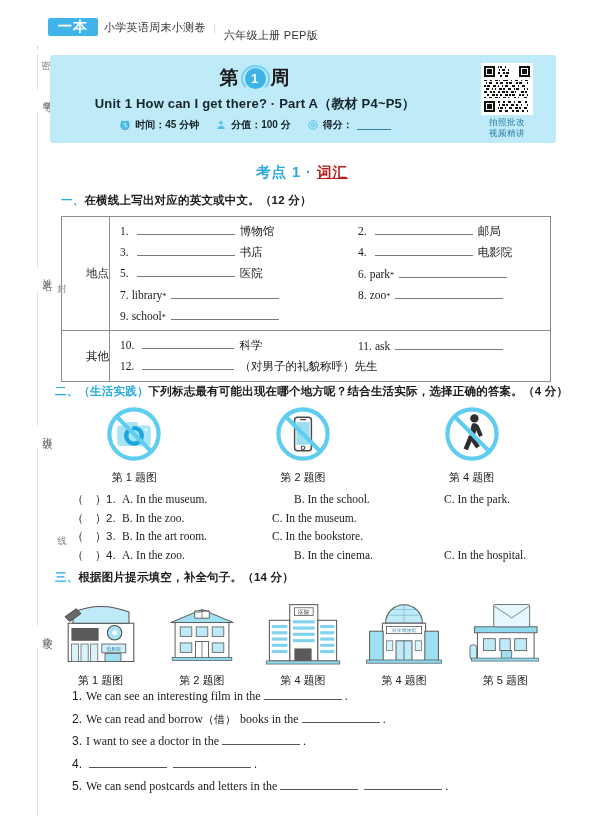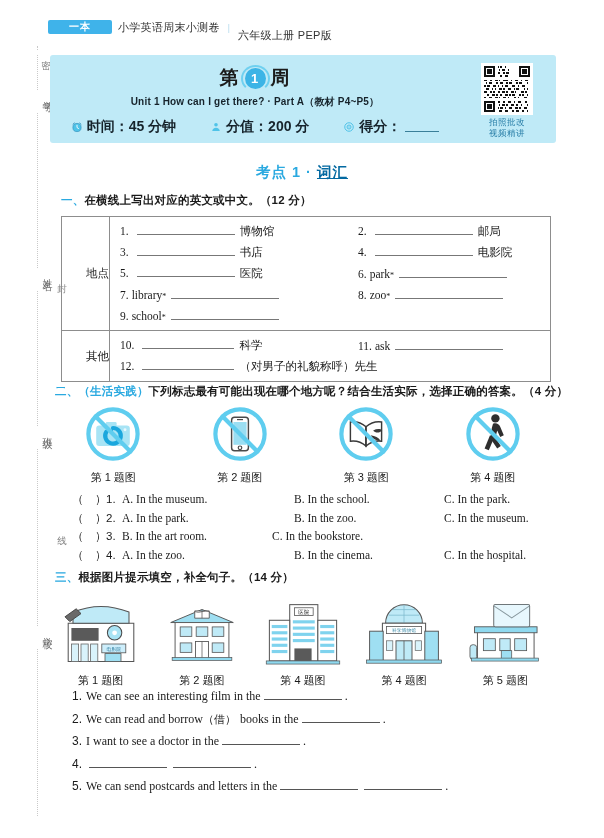--- a/index.html
+++ b/index.html
@@ -15,22 +15,22 @@
 
   
   .brandrow{
     position:absolute; left:48px; top:18px;
     display:flex; align-items:center; gap:6px;
     height:18px;
   }
   .brand-badge{
     background:#3fb3ea; color:#fff;
     font-family:"Liberation Sans", sans-serif;
-    font-size:10px; font-weight:bold;
-    padding:1px 21px 2px; border-radius:2px;
+    font-size:14px; font-weight:bold;
+    padding:1px 10px 2px; border-radius:2px;
     letter-spacing:1px; line-height:1.1;
   }
   .brand-title{
     font-family:"Liberation Sans", sans-serif;
     font-size:11px; color:#333; letter-spacing:.3px;
   }
   .brand-sep{ color:#9ecfe8; font-size:11px; margin:0 2px; }
   .brand-sub{
     font-family:"Liberation Sans", sans-serif;
     font-size:11px; color:#333; letter-spacing:.3px;margin-top:17px;
@@ -87,28 +87,28 @@
   .wk-circle::before{
     content:""; position:absolute;
     left:-4px; right:-4px; top:-3px; bottom:-3px;
     border:2.5px solid #6fd0f0; border-radius:50%;
     border-bottom-color:transparent;
   }
   .banner-unit{
     position:absolute; left:0; right:96px; top:40px;
     text-align:center;
     font-family:"Liberation Sans", sans-serif;
-    font-size:10px; font-weight:bold; color:#16232b;
+    font-size:13px; font-weight:bold; color:#16232b;
     letter-spacing:.2px;
   }
   .banner-meta{
     position:absolute; left:0; right:96px; top:63px;
-    display:flex; align-items:center; justify-content:center; gap:34px;
-    font-family:"Liberation Sans", sans-serif;
-    font-size:14px; color:#16232b; font-weight:bold;
+    display:flex; align-items:center; justify-content:center; gap:16px;
+    font-family:"Liberation Sans", sans-serif;
+    font-size:10px; color:#16232b; font-weight:bold;
   }
   .meta-item{ display:flex; align-items:center; gap:4px; }
   .meta-blank{
     display:inline-block; width:34px;
     border-bottom:1px solid #3a7f99; height:9px;
   }
   .ico{ width:12px; height:12px; display:block; }
 
   
   .qrblock{
@@ -128,21 +128,21 @@
   }
 
   
   .kaodian{
     position:absolute; left:0; right:0;
     text-align:center;
     font-family:"Liberation Sans", sans-serif;
     font-size:14.5px; font-weight:bold;
     color:#2aa9e0; letter-spacing:1px;
   }
-  .kaodian .kd-cn{ color:#0369a1;text-decoration:underline; }
+  .kaodian .kd-cn{ color:#b91c1c;text-decoration:underline; }
 
   .qheading{
     position:absolute;
     font-family:"Liberation Sans", sans-serif;
     font-size:11.5px; font-weight:bold; color:#1a1a1a;
     letter-spacing:.2px; white-space:nowrap;
   }
   .qnum{ color:#2aa9e0; }
   .hl{ color:#2aa9e0;margin-top:20px; }
 
@@ -278,21 +278,21 @@
         <path d="M6.5 4.2L4 6.6M17.5 4.2L20 6.6" stroke="#2f93c0" stroke-width="2" stroke-linecap="round"></path>
       </svg>
       <span>时间：45 分钟</span>
     </span>
 
     <span class="meta-item">
       <svg class="ico" viewBox="0 0 24 24">
         <circle cx="12" cy="7.5" r="3.6" fill="#4fc3e8"></circle>
         <path d="M4.5 20c0-4.1 3.4-6.6 7.5-6.6s7.5 2.5 7.5 6.6z" fill="#4fc3e8"></path>
       </svg>
-      <span>分值：200 分</span>
+      <span>分值：100 分</span>
     </span>
 
     <span class="meta-item">
       <svg class="ico" viewBox="0 0 24 24">
         <circle cx="12" cy="12" r="8.5" fill="none" stroke="#4fc3e8" stroke-width="2"></circle>
         <circle cx="12" cy="12" r="4" fill="none" stroke="#4fc3e8" stroke-width="2"></circle>
         <circle cx="12" cy="12" r="1.3" fill="#4fc3e8"></circle>
       </svg>
       <span>得分：</span>
       <span class="meta-blank"></span>
@@ -568,32 +568,20 @@
       <rect x="36" y="22" width="28" height="56" rx="5" fill="none" stroke="#4a4a4a" stroke-width="2.4"></rect>
       <rect x="39" y="30" width="22" height="38" fill="#9bdef2"></rect>
       <line x1="45" y1="26" x2="55" y2="26" stroke="#4a4a4a" stroke-width="2"></line>
       <circle cx="50" cy="73" r="3" fill="none" stroke="#4a4a4a" stroke-width="2"></circle>
       <circle cx="50" cy="50" r="41" fill="none" stroke="#5fcdef" stroke-width="7"></circle>
       <line x1="21" y1="21" x2="79" y2="79" stroke="#5fcdef" stroke-width="7" stroke-linecap="round"></line>
     </svg>
     <div class="sign-cap">第 2 题图</div>
   </div>
 
-  <div class="sign-item">
-    <svg width="60" height="60" viewBox="0 0 100 100">
-      <path d="M50 38c-8-7-18-9-26-8v32c8-1 18 1 26 8z" fill="#fff" stroke="#3a3a3a" stroke-width="2.4"></path>
-      <path d="M50 38c8-7 18-9 26-8v32c-8-1-18 1-26 8z" fill="#fff" stroke="#3a3a3a" stroke-width="2.4"></path>
-      <line x1="50" y1="38" x2="50" y2="70" stroke="#3a3a3a" stroke-width="2"></line>
-      <path d="M62 44c6-3 12-3 15 0-4 4-11 5-15 0z" fill="#3a3a3a"></path>
-      <path d="M58 52c7 1 13 4 16 9-6 1-13-3-16-9z" fill="#3a3a3a"></path>
-      <circle cx="50" cy="50" r="41" fill="none" stroke="#5fcdef" stroke-width="7"></circle>
-      <line x1="21" y1="21" x2="79" y2="79" stroke="#5fcdef" stroke-width="7" stroke-linecap="round"></line>
-    </svg>
-    <div class="sign-cap">第 3 题图</div>
-  </div>
 
   <div class="sign-item">
     <svg width="60" height="60" viewBox="0 0 100 100">
       <g fill="#2e2e2e">
         <circle cx="54" cy="24" r="7"></circle>
         <path d="M50 33c5-2 10 0 12 5l6 14-6 3-5-11-3 12 9 14-6 4-11-16 2-18z"></path>
         <path d="M45 52l-9 22 7 3 9-21z"></path>
       </g>
       <circle cx="50" cy="50" r="41" fill="none" stroke="#5fcdef" stroke-width="7"></circle>
       <line x1="21" y1="21" x2="79" y2="79" stroke="#5fcdef" stroke-width="7" stroke-linecap="round"></line>
@@ -607,21 +595,20 @@
   <div class="crow">
     <span class="cparen">（　）</span>
     <span class="cnum">1.</span>
     <span class="copt a">A. In the museum.</span>
     <span class="copt b">B. In the school.</span>
     <span class="copt c">C. In the park.</span>
   </div>
   <div class="crow">
     <span class="cparen">（　）</span>
     <span class="cnum">2.</span>
-    <span class="copt a">A. In the park.</span>
     <span class="copt b">B. In the zoo.</span>
     <span class="copt c">C. In the museum.</span>
   </div>
   <div class="crow">
     <span class="cparen">（　）</span>
     <span class="cnum">3.</span>
     <span class="copt b">B. In the art room.</span>
     <span class="copt c">C. In the bookstore.</span>
   </div>
   <div class="crow">

